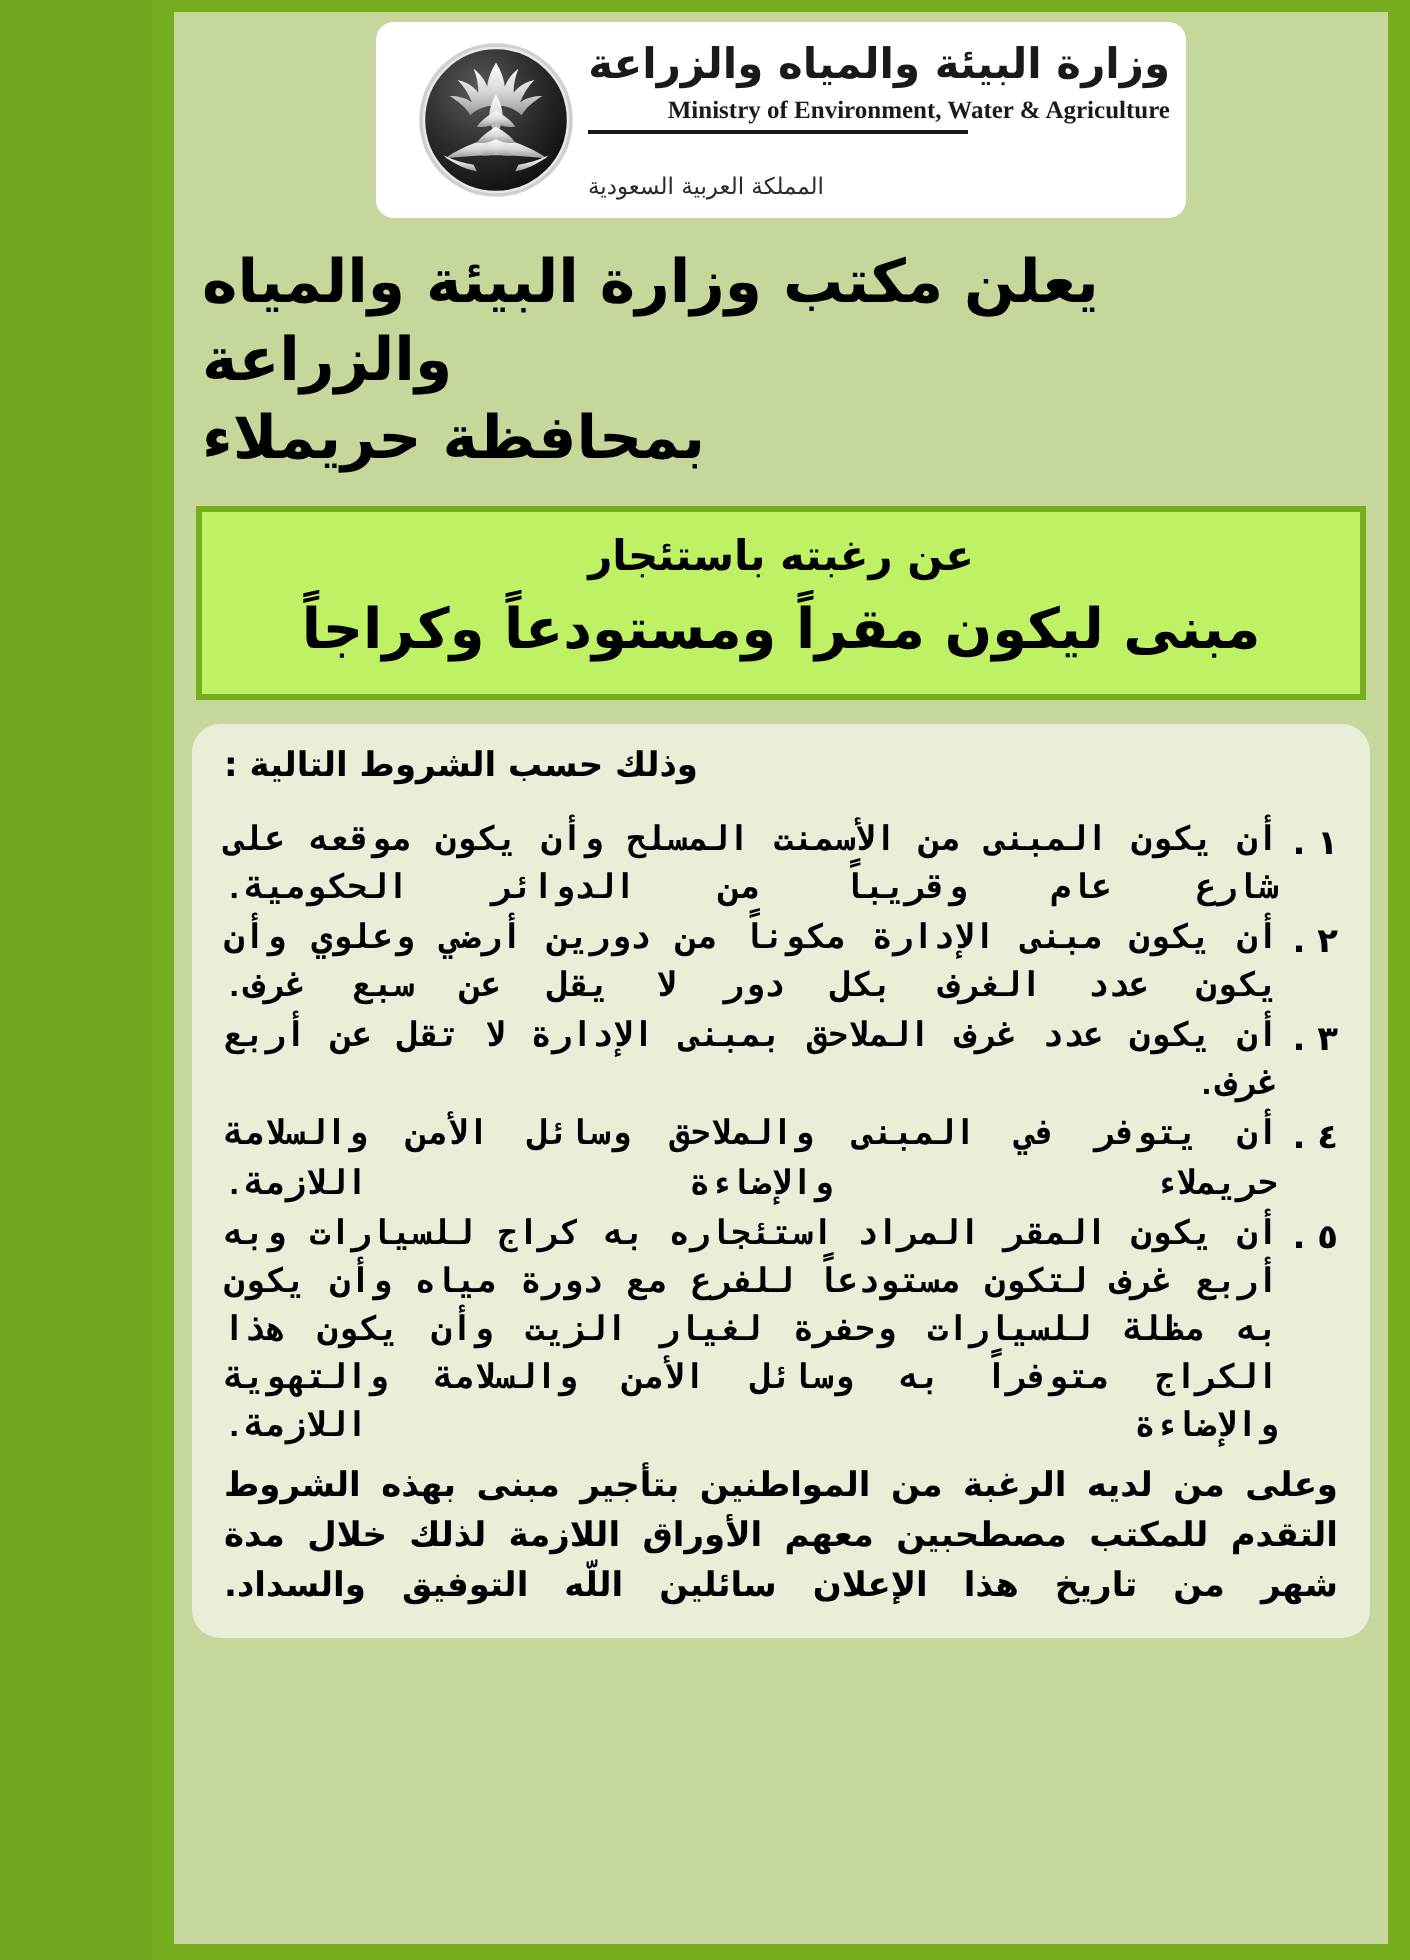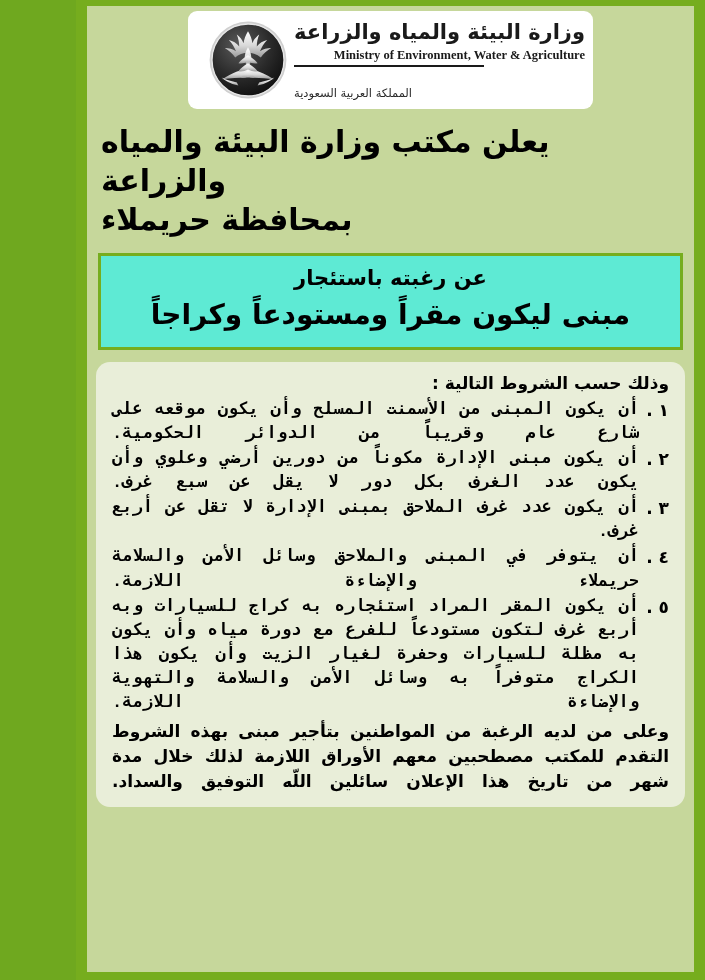--- a/index.html
+++ b/index.html
@@ -111,21 +111,21 @@
     line-height: 1.30;
     padding: 8px 14px 0 14px;
     direction: rtl;
   }
   .headline .line2 { display: block; }
 
   
   .subtitle-box {
     margin: 14px 11px 0 11px;
     border: 3px solid #76ad1e;
-    background: #5eead4;
+    background: #bef264;
     padding: 9px 10px 13px 10px;
     text-align: center;
     direction: rtl;
     box-sizing: border-box;
   }
   .subtitle-small {
     font-size: 21px;
     font-weight: bold;
     color: #000;
     line-height: 1.25;
@@ -142,25 +142,25 @@
   .panel {
     margin: 12px 9px 0 9px;
     background: #e9eed9;
     border-radius: 14px;
     padding: 10px 16px 14px 16px;
     box-sizing: border-box;
     direction: rtl;
     color: #000;
   }
   .panel-intro {
-    text-align: right;
+    text-align: left;
     font-size: 17px;
     font-weight: bold;
     line-height: 1.3;
-    margin-bottom: 4px;
+    margin-bottom: 16px;
   }
   .cond-list {
     list-style: none;
     margin: 0;
     padding: 0;
   }
   .cond-item {
     display: flex;
     flex-direction: row;
     align-items: flex-start;

